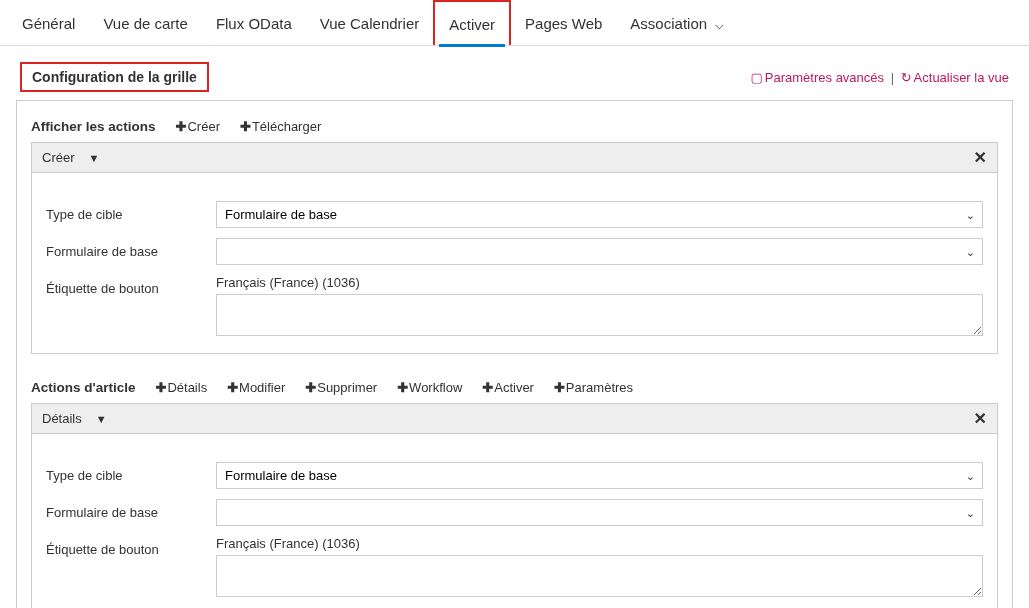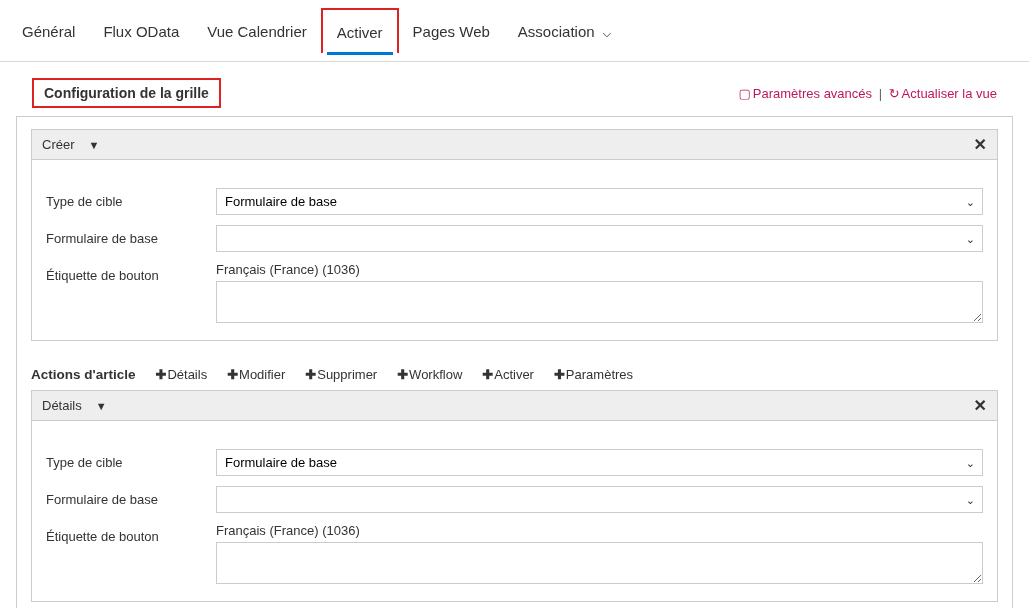--- a/index.html
+++ b/index.html
@@ -1,29 +1,29 @@
 <!DOCTYPE html>
 <html><head>
   <meta charset="utf-8">
   <style>
     * { box-sizing: border-box; margin: 0; padding: 0; }
     body { font-family: "Segoe UI", Tahoma, sans-serif; font-size: 13px; color: #333; background: #fff; }
     
     
-    .tab-bar { display: flex; align-items: center; gap: 0; border-bottom: 1px solid #d9d9d9; padding: 8px 8px; }
+    .tab-bar { display: flex; align-items: center; gap: 0; border-bottom: 1px solid #d9d9d9; padding: 0 8px; }
     .tab { padding: 14px 14px 12px; cursor: pointer; font-size: 15px; color: #333; white-space: nowrap; }
     .tab.active { border: 2px solid #d22; border-bottom: none; position: relative; }
     .tab.active::after { content: ''; position: absolute; left: 4px; right: 4px; bottom: -2px; height: 3px; background: #0078d4; }
     .tab .chevron { margin-left: 4px; font-size: 11px; }
     
     
     .main { padding: 0 16px 16px 16px; }
     
     
-    .header-row { display: flex; justify-content: space-between; align-items: center; margin: 16px 16px 8px; }
+    .header-row { display: flex; justify-content: space-between; align-items: center; margin: 16px 4px 8px; }
     .heading-box { border: 2px solid #d22; padding: 5px 10px; font-weight: 600; font-size: 14px; }
     .header-links { font-size: 13px; }
     .header-links a { color: #be185d; text-decoration: none; }
     .header-links .sep { color: #666; margin: 0 3px; }
     .header-links .hl-icon { margin-right: 2px; }
     
     
     .panel { border: 1px solid #ccc; padding: 12px 14px; }
     
     
@@ -55,20 +55,21 @@
     .section-spacer { height: 20px; }
     
     
     .replace-bar { background: #eee; border: 1px solid #ccc; padding: 9px 12px; display: flex; align-items: center; margin-top: 14px; }
   </style>
 </head>
 <body>
 
 <div class="tab-bar">
   <div class="tab">Général</div>
+  <div class="tab">Vue de carte</div>
   <div class="tab">Flux OData</div>
   <div class="tab">Vue Calendrier</div>
   <div class="tab active">Activer</div>
   <div class="tab">Pages Web</div>
   <div class="tab">
     <span>Association</span>
     <span class="chevron">⌵</span>
   </div>
 </div>
 
@@ -78,20 +79,25 @@
     <span class="heading-box">Configuration de la grille</span>
     <span class="header-links">
       <a href="#"><span class="hl-icon">▢</span><span>Paramètres avancés</span></a>
       <span class="sep">|</span>
       <a href="#"><span class="hl-icon">↻</span><span>Actualiser la vue</span></a>
     </span>
   </div>
 
   <div class="panel">
 
+    <div class="section-title-row">
+      <span class="section-title">Afficher les actions</span>
+      <span class="add-btn"><span class="plus">✚</span><span>Créer</span></span>
+      <span class="add-btn"><span class="plus">✚</span><span>Télécharger</span></span>
+    </div>
 
     <div class="collapse-header">
       <span class="title">Créer</span>
       <span class="caret">▼</span>
       <span class="close">✕</span>
     </div>
     <div class="collapse-body">
       <div class="form-row">
         <div class="form-label">Type de cible</div>
         <div class="form-control-wrap select-wrap">

